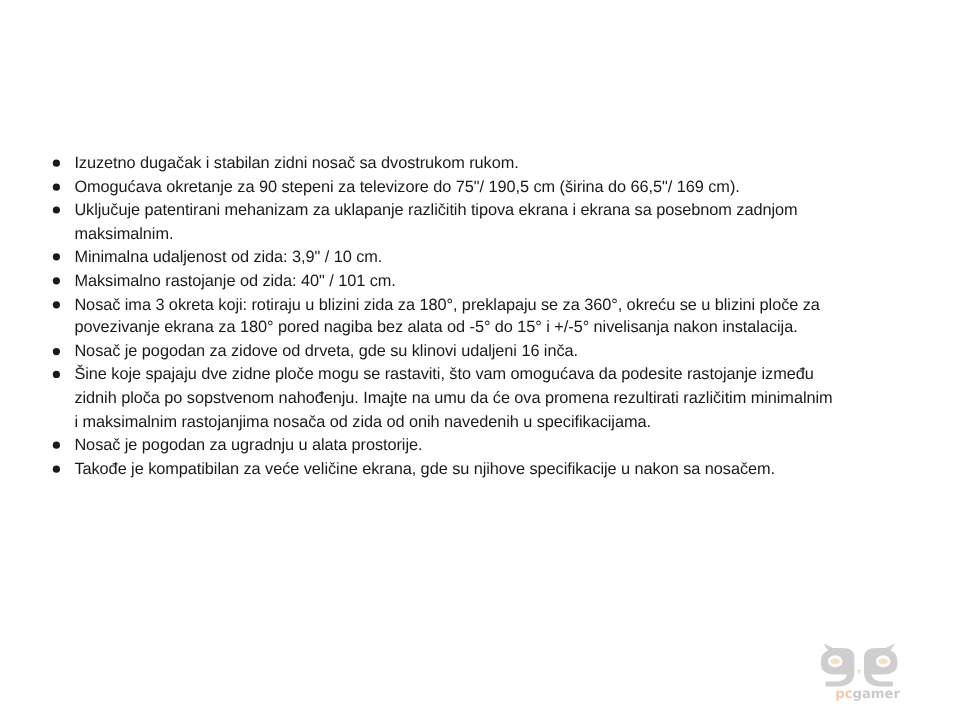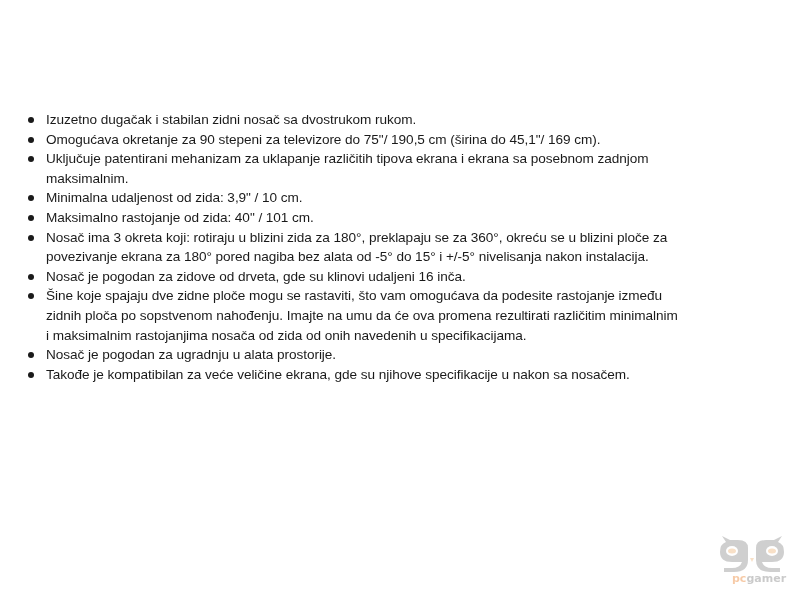--- a/index.html
+++ b/index.html
@@ -16,21 +16,21 @@
       color: #1a1a1a;
     }
     .doc {
       position: absolute;
       left: 0;
       top: 110px;
       width: 800px;
     }
     ul.spec-list {
       list-style: none;
-      margin: 0;
+      margin: 16px;
       padding: 0;
     }
     li.spec-item {
       position: relative;
       padding-left: 46px;
       padding-right: 20px;
       font-size: 13.6px;
       line-height: 19.6px;
       letter-spacing: -0.05px;
     }
@@ -42,21 +42,21 @@
       height: 6px;
       border-radius: 50%;
       background: #1a1a1a;
     }
     .line {
       display: block;
       white-space: nowrap;
     }
     .logo {
       position: absolute;
-      left: 716px;
+      left: 680px;
       top: 532px;
       width: 72px;
       height: 56px;
       opacity: 0.55;
     }
     .logo .wordmark {
       position: absolute;
       left: 16px;
       top: 40px;
       font-size: 11px;
@@ -71,21 +71,21 @@
 <body>
 
 <div class="doc">
   <ul class="spec-list">
     <li class="spec-item">
       <span class="bullet"></span>
       <span class="line">Izuzetno dugačak i stabilan zidni nosač sa dvostrukom rukom.</span>
     </li>
     <li class="spec-item">
       <span class="bullet"></span>
-      <span class="line">Omogućava okretanje za 90 stepeni za televizore do 75"/ 190,5 cm (širina do 45,1"/ 169 cm).</span>
+      <span class="line">Omogućava okretanje za 90 stepeni za televizore do 75"/ 190,5 cm (širina do 66,5"/ 169 cm).</span>
     </li>
     <li class="spec-item">
       <span class="bullet"></span>
       <span class="line">Uključuje patentirani mehanizam za uklapanje različitih tipova ekrana i ekrana sa posebnom zadnjom</span>
       <span class="line">maksimalnim.</span>
     </li>
     <li class="spec-item">
       <span class="bullet"></span>
       <span class="line">Minimalna udaljenost od zida: 3,9" / 10 cm.</span>
     </li>

